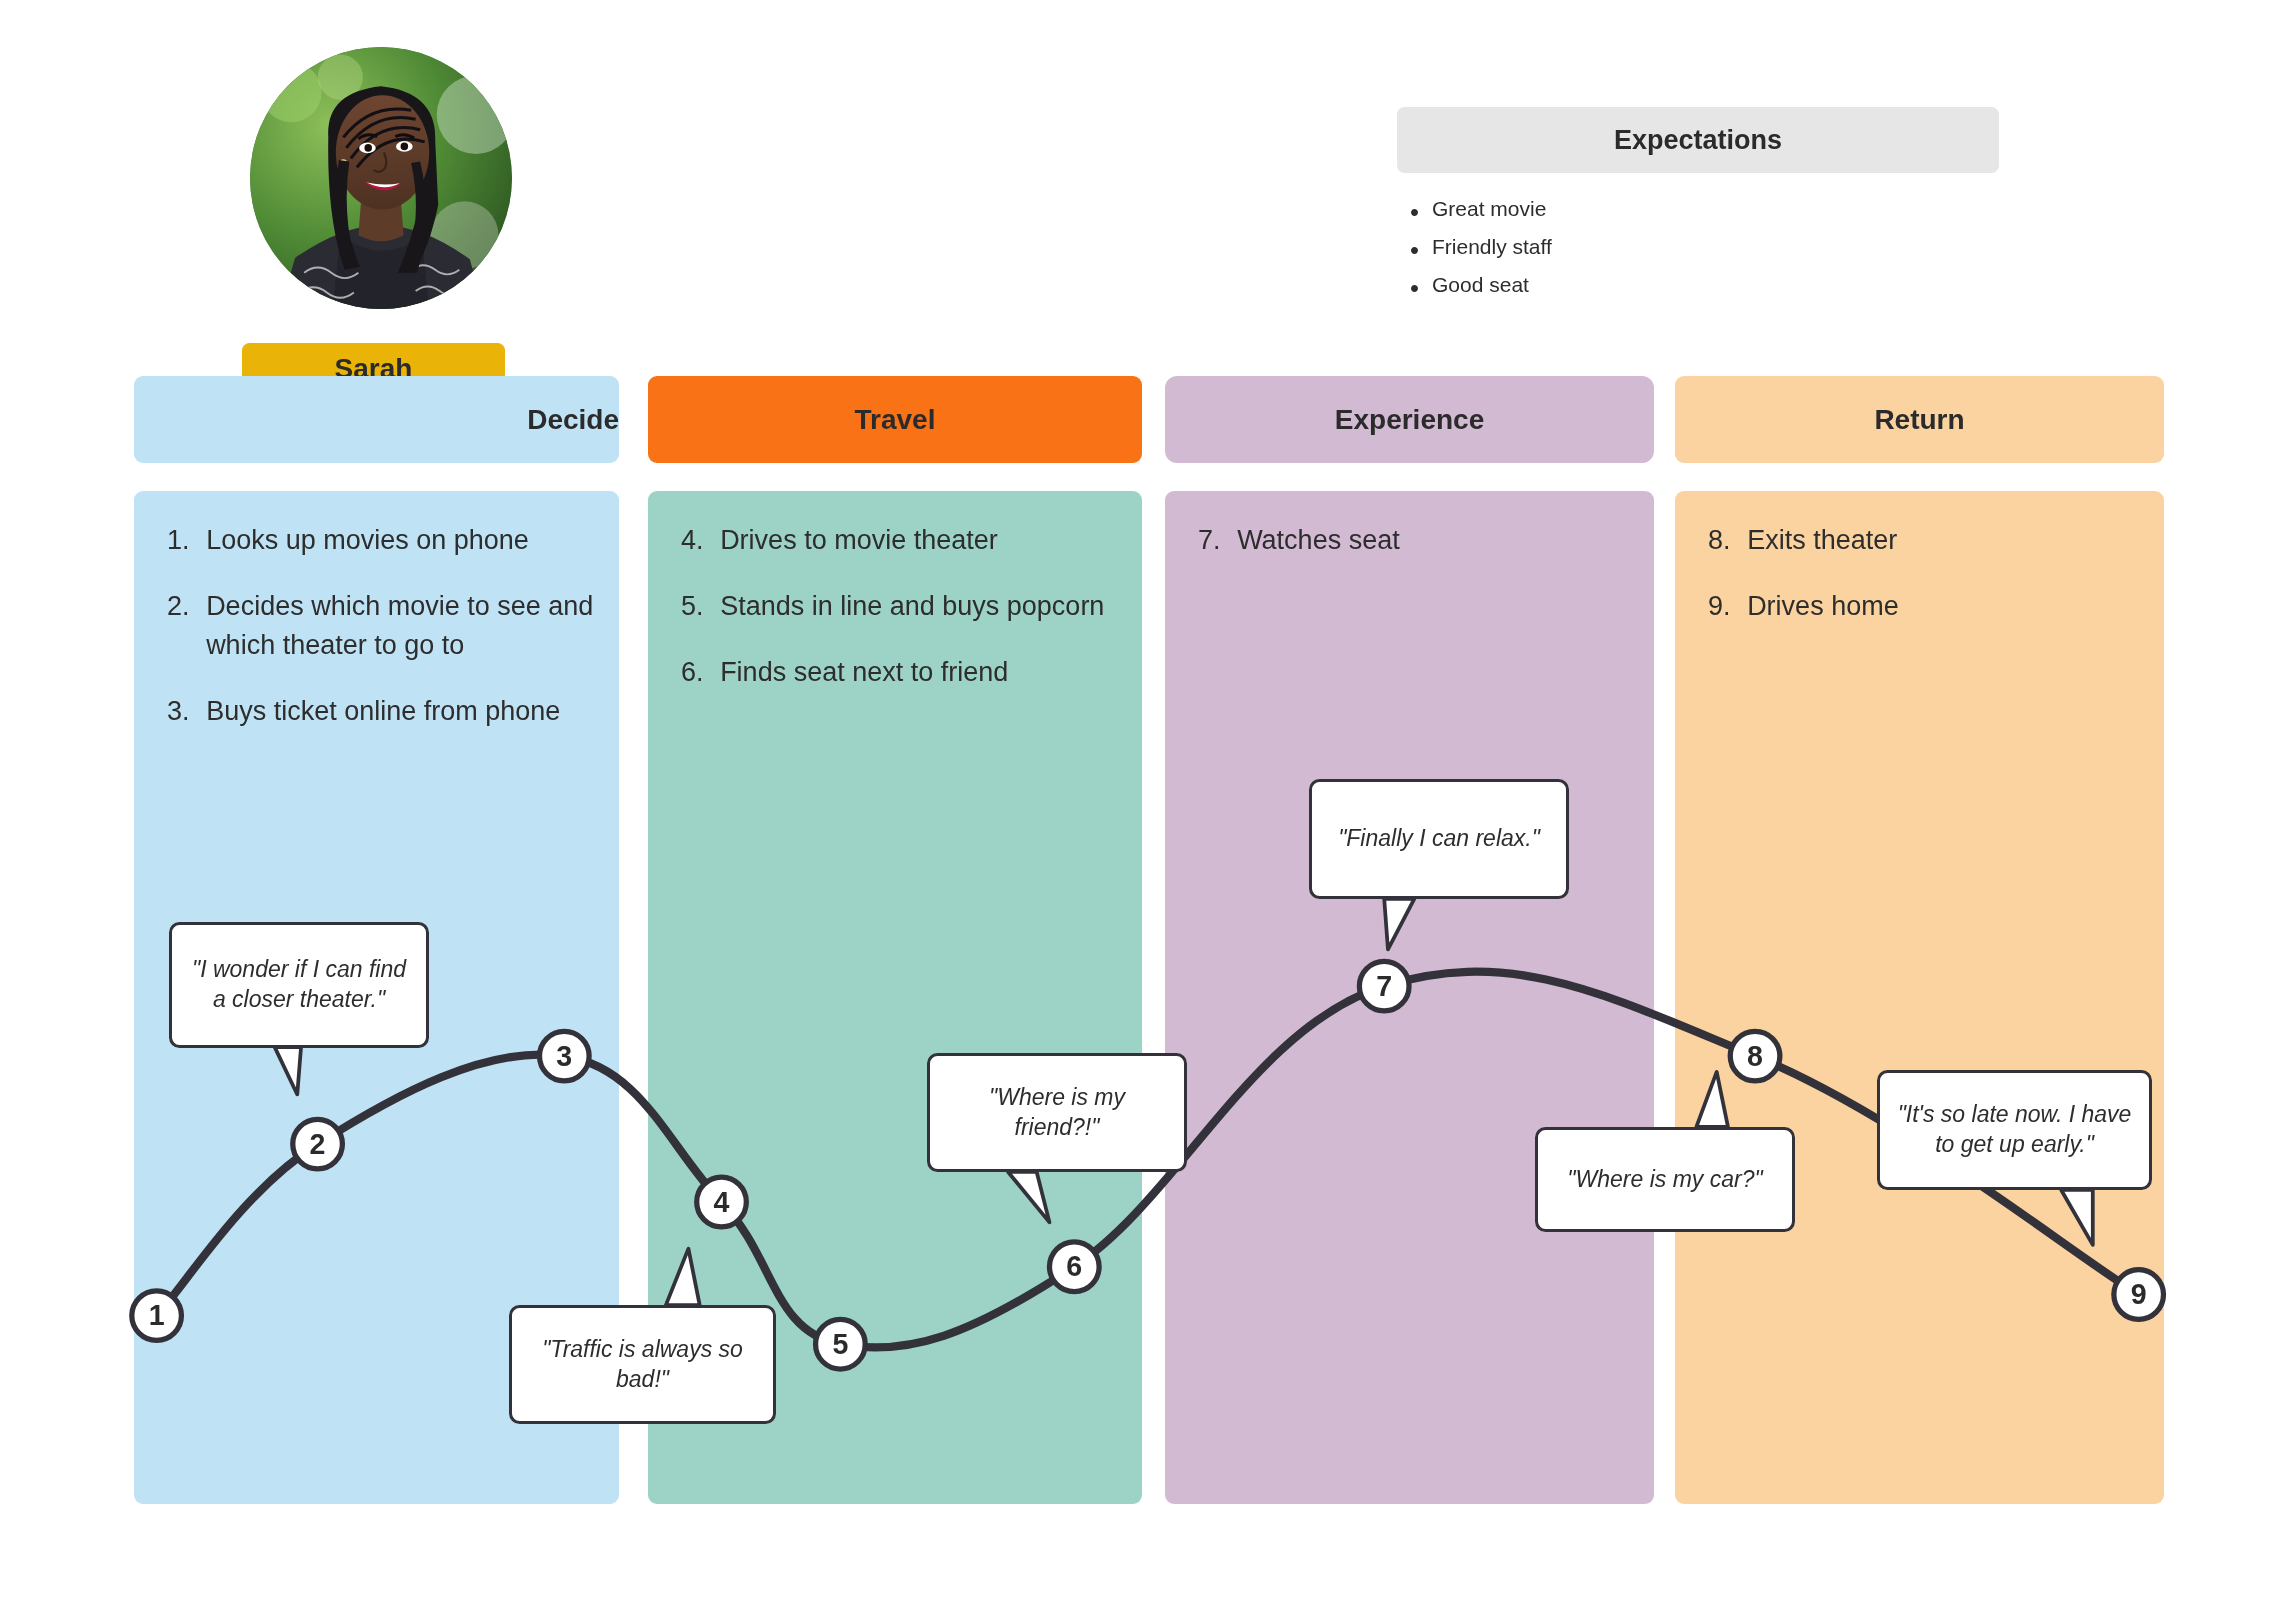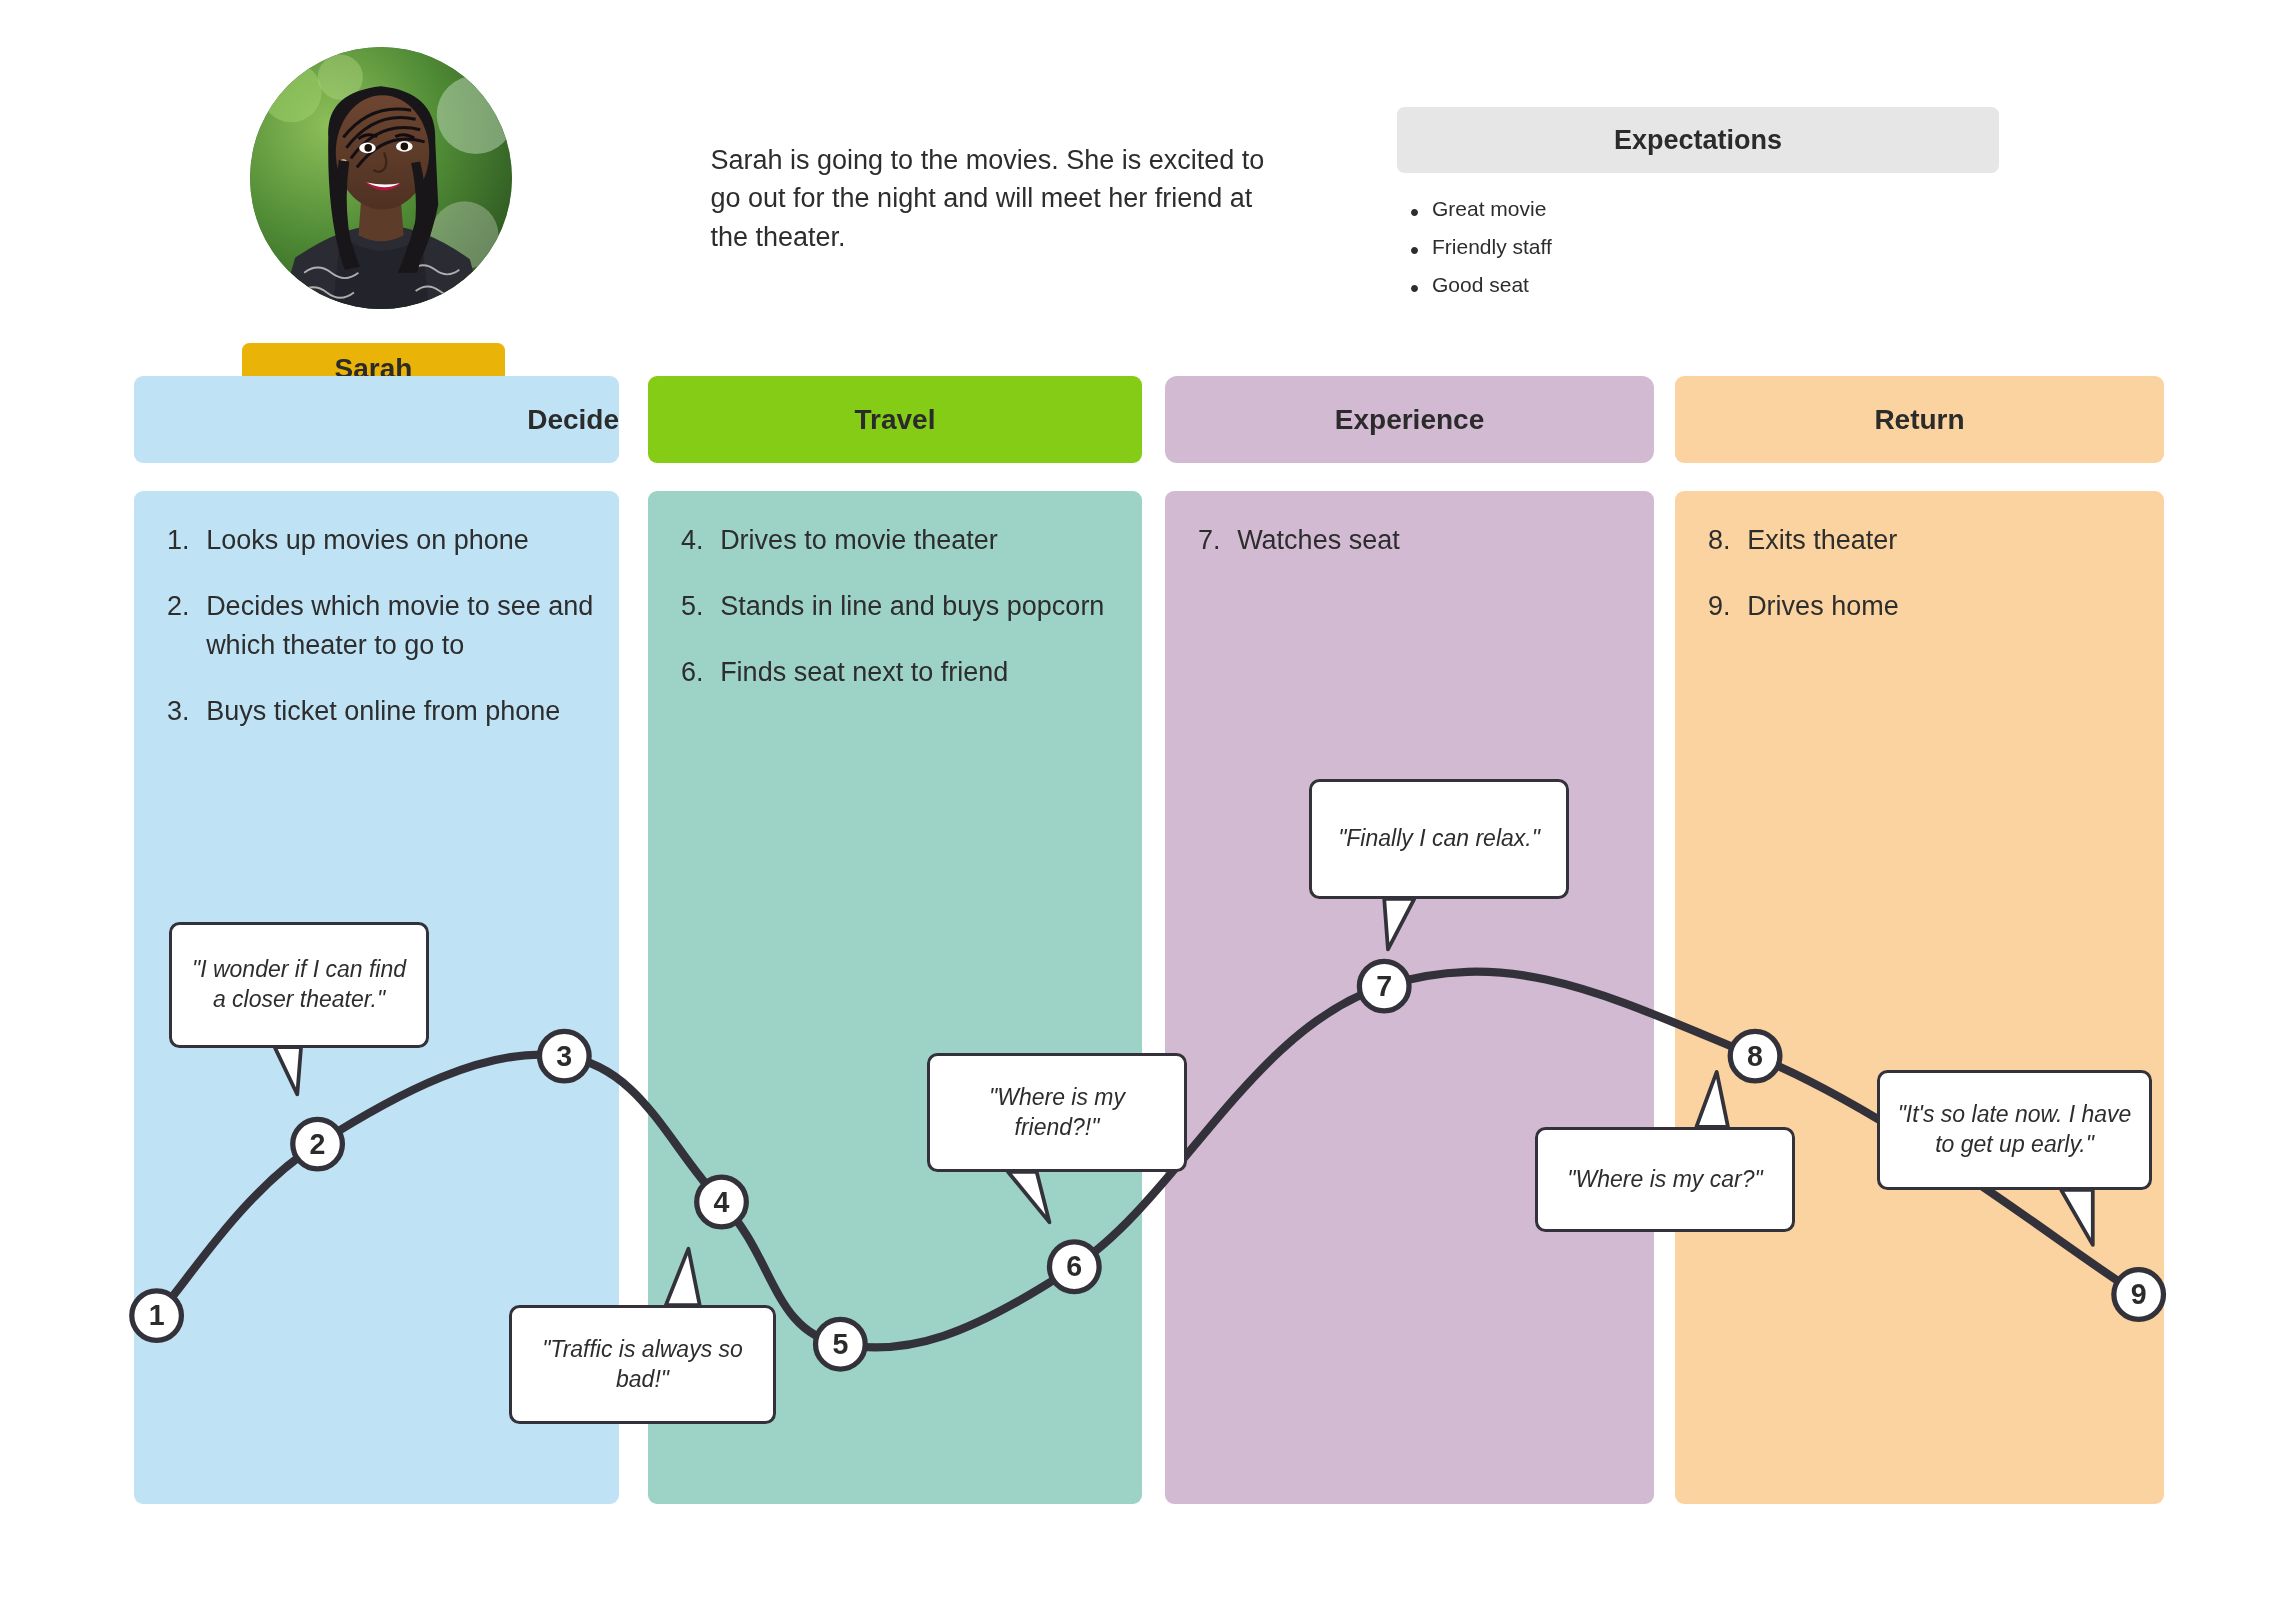--- a/index.html
+++ b/index.html
@@ -220,21 +220,20 @@
         <path d="M226 152 Q244 226 222 300 L206 298 Q230 226 214 154 Z" fill="#19161a"></path>
       </g>
     </svg>
   </div>
   <div id="persona-name-bar">
     <span>Sarah</span>
   </div>
 </div>
 
 <div id="scenario-block" class="info-block">
-  <div class="info-body">Sarah is going to the movies. She is excited to go out for the night and will meet her friend at the theater.</div>
 </div>
 
 <div id="expectations-block" class="info-block">
   <div class="info-title">Expectations</div>
   <div class="info-body bullets">
     <div class="bullet-row">
       <span class="bullet-dot">•</span>
       <span class="bullet-text">Great movie</span>
     </div>
     <div class="bullet-row">
@@ -244,21 +243,21 @@
     <div class="bullet-row">
       <span class="bullet-dot">•</span>
       <span class="bullet-text">Good seat</span>
     </div>
   </div>
 </div>
 
 <div class="stage-header" id="hdr-0" style="left: 134px; width: 485px; background: rgb(191, 226, 245); justify-content: flex-end;">
   <span>Decide</span>
 </div>
-<div class="stage-header" id="hdr-1" style="left: 648px; width: 494px; background: #84cc16;">
+<div class="stage-header" id="hdr-1" style="left: 648px; width: 494px; background: #f97316;">
   <span>Travel</span>
 </div>
 <div class="stage-header" id="hdr-2" style="left: 1165px; width: 489px; background: rgb(211, 186, 211); border-radius: 12px;">
   <span>Experience</span>
 </div>
 <div class="stage-header" id="hdr-3" style="left: 1675px; width: 489px; background: rgb(251, 211, 160);">
   <span>Return</span>
 </div>
 
 <div class="stage-body" id="body-0" style="left: 134px; width: 485px; background: rgb(191, 226, 245);">

